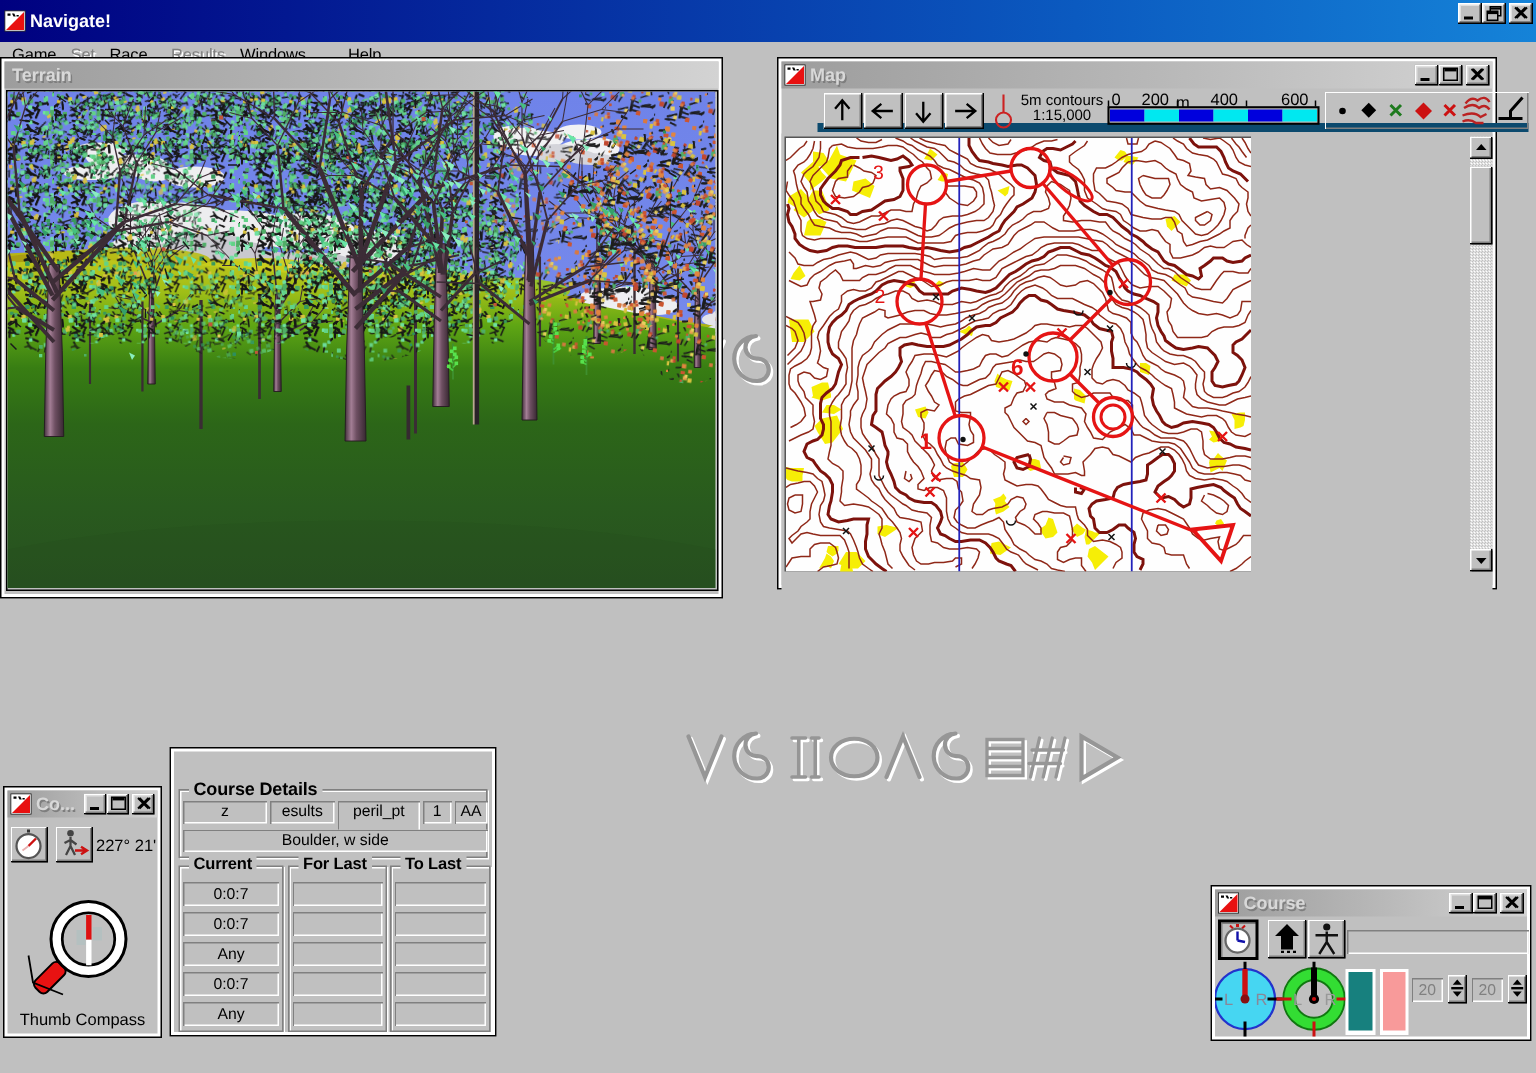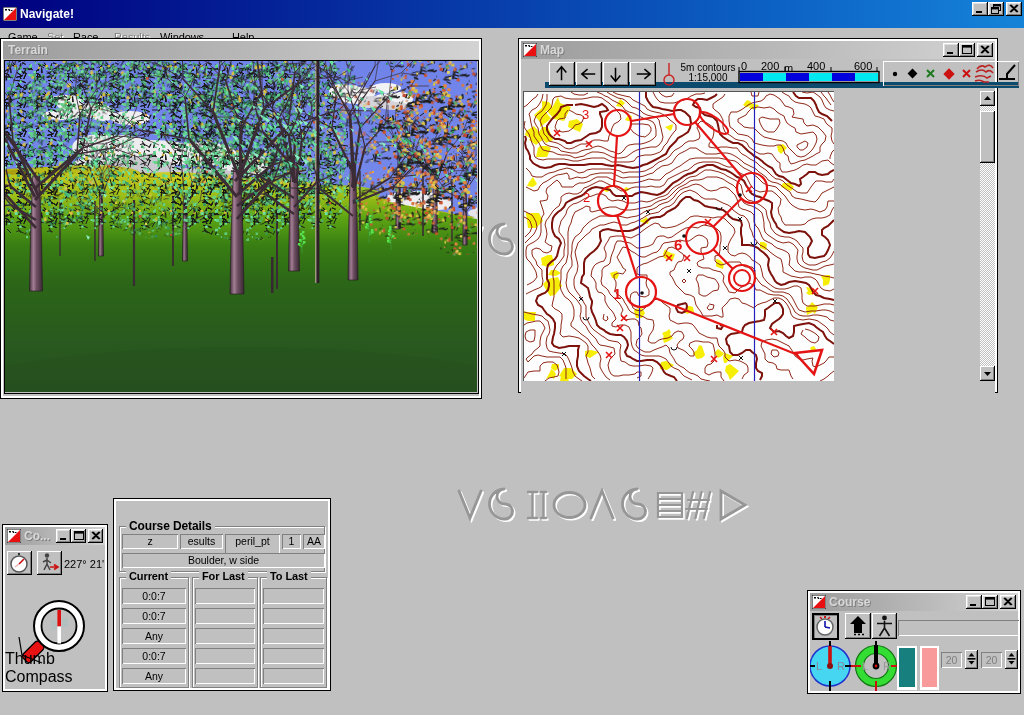--- a/index.html
+++ b/index.html
@@ -1892,21 +1892,21 @@
             </g>
             <polyline points="-40,11 -37,29 -17,37" fill="none" stroke="#000" stroke-width="1.2"></polyline>
             <circle r="25" fill="#fff" stroke="#000" stroke-width="2"></circle>
             <circle r="17.5" fill="#c0c0c0" stroke="#000" stroke-width="1.8"></circle>
             <rect x="-8" y="-6" width="6" height="10" fill="#b4c0c0"></rect>
             <rect x="3" y="-8" width="6" height="9" fill="#b4c0c0"></rect>
             <rect x="-1.6" y="-16" width="3.6" height="16.5" fill="#dd1111"></rect>
             <rect x="-1.6" y="0.5" width="3.6" height="17" fill="#fff"></rect>
           </g>
         </svg>
-        <div style="position:absolute;left:0;bottom:3px;width:100%;font-size:16px;color:#000">Thumb Compass</div>
+        <div style="position:absolute;left:0;bottom:3px;width:100%;text-align:center;font-size:11px;color:#000">Thumb Compass</div>
       </div>
     </div>
     <div class="win" style="left:807px;top:552px;width:214px;height:104px">
       <div class="wc">
         <div class="ctb inact">
           <div style="margin-left:2px">
             <svg width="14" height="14" viewBox="0 0 14 14" style="display:block">
 <rect x="0" y="0" width="14" height="14" fill="#fff" stroke="#000" stroke-width="1"></rect>
 <path d="M13 1 L13 13 L1 13 Z" fill="#e81010"></path>
 <path d="M2 2 h2 v1.5 h-2 Z M5 2 h1.5 l1 2 h-1.5 Z M8 3 h1.5 v1 h-1.5 Z" fill="#000"></path>

